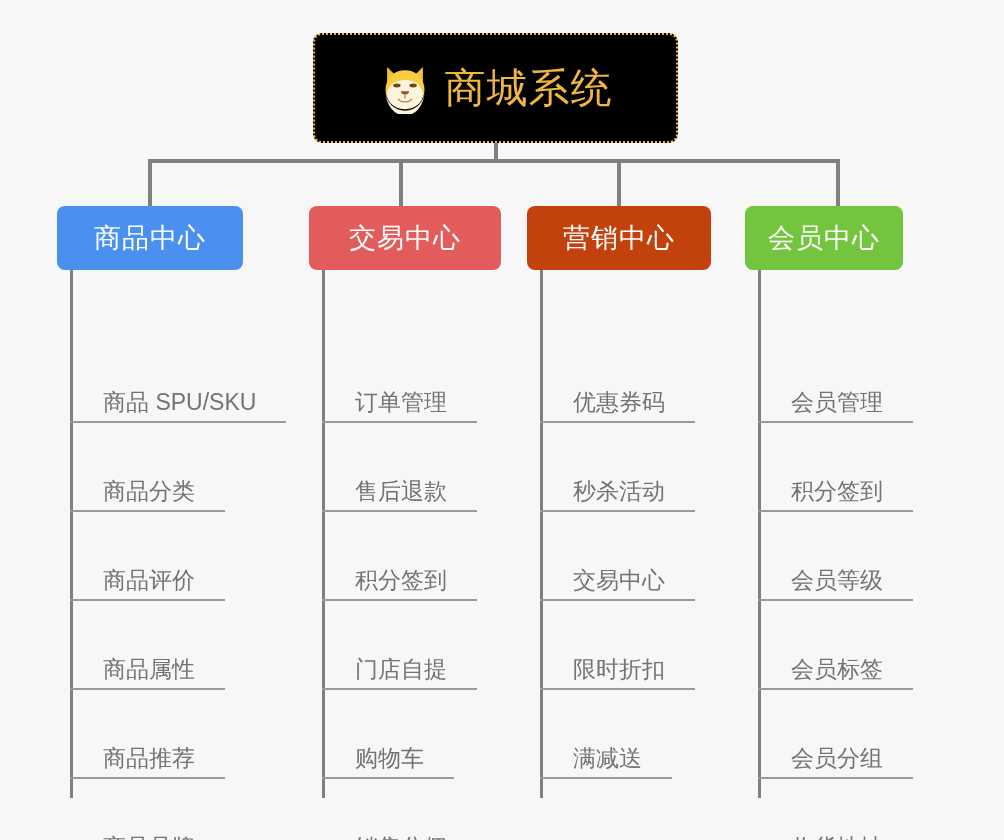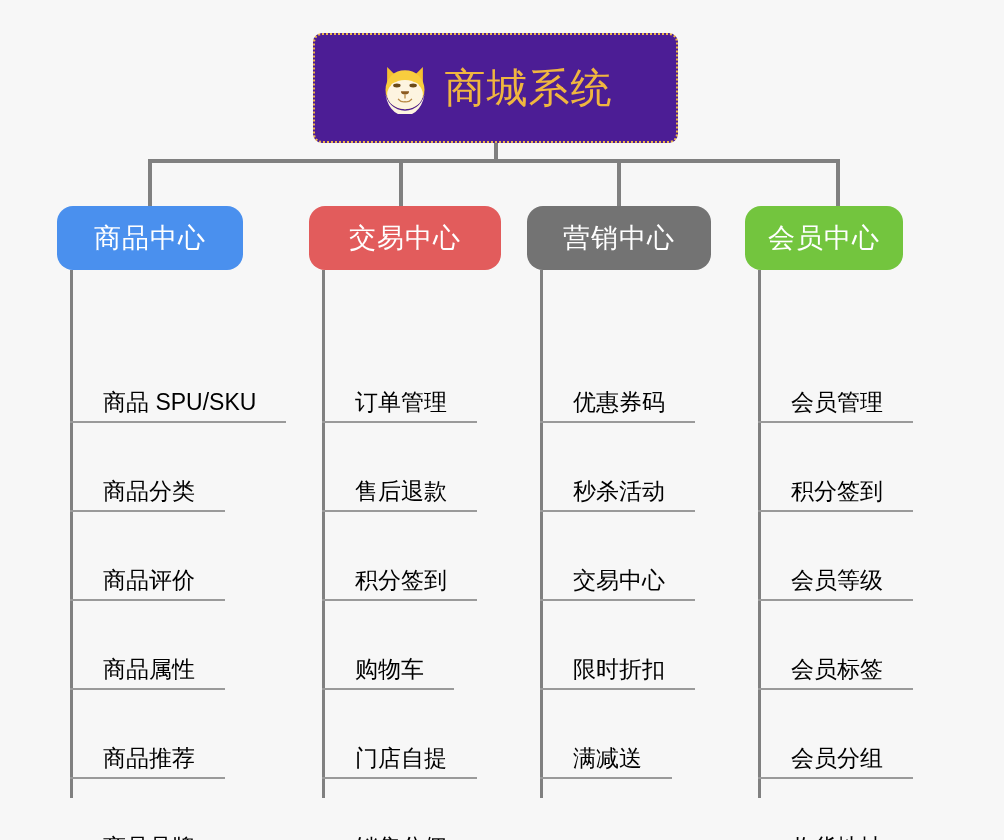--- a/index.html
+++ b/index.html
@@ -20,21 +20,21 @@
     background: #f7f7f7;
   }
 
   
   .root-node {
     position: absolute;
     left: 313px;
     top: 33px;
     width: 365px;
     height: 110px;
-    background: #4c1d95;
+    background: #000000;
     border: 2px dotted #edb64a;
     border-radius: 9px;
     display: flex;
     align-items: center;
     justify-content: center;
     gap: 14px;
   }
   .root-emoji {
     width: 52px;
     height: 52px;
@@ -73,21 +73,21 @@
     height: 48px;
   }
 
   
   .column {
     position: absolute;
     top: 206px;
   }
   .cat-box {
     height: 64px;
-    border-radius: 16px;
+    border-radius: 8px;
     display: flex;
     align-items: center;
     justify-content: center;
     color: #ffffff;
     font-size: 27px;
     letter-spacing: 1px;
     white-space: nowrap;
   }
 
   
@@ -112,21 +112,21 @@
   }
   .leaf-inner {
     position: relative;
     display: inline-block;
     border-bottom: 2px solid #9a9a9a;
     padding: 0 30px 6px 33px;
   }
   .leaf-label {
     font-size: 23px;
     line-height: 1.15;
-    color: #000000;
+    color: #737373;
     white-space: nowrap;
   }
 </style>
 </head>
 <body>
 
 <div id="mindmap">
 
   <div class="root-node">
     <span class="root-emoji">
@@ -191,32 +191,32 @@
           <div class="leaf">
             <div class="leaf-inner"><span class="leaf-label">订单管理</span></div>
           </div>
           <div class="leaf">
             <div class="leaf-inner"><span class="leaf-label">售后退款</span></div>
           </div>
           <div class="leaf">
             <div class="leaf-inner"><span class="leaf-label">积分签到</span></div>
           </div>
           <div class="leaf">
+            <div class="leaf-inner"><span class="leaf-label">门店自提</span></div>
+          </div>
+          <div class="leaf">
             <div class="leaf-inner"><span class="leaf-label">购物车</span></div>
           </div>
           <div class="leaf">
-            <div class="leaf-inner"><span class="leaf-label">门店自提</span></div>
-          </div>
-          <div class="leaf">
             <div class="leaf-inner"><span class="leaf-label">销售分佣</span></div>
           </div>
         </div>
       </div>
       <div class="column" style="left: 527px; width: 184px;">
-        <div class="cat-box" style="background: #737373; width: 184px;">
+        <div class="cat-box" style="background: #c2410c; width: 184px;">
           <span>营销中心</span>
         </div>
         <div class="spine" style="height: 528px;"></div>
         <div class="leaf-list">
           <div class="leaf">
             <div class="leaf-inner"><span class="leaf-label">优惠券码</span></div>
           </div>
           <div class="leaf">
             <div class="leaf-inner"><span class="leaf-label">秒杀活动</span></div>
           </div>

